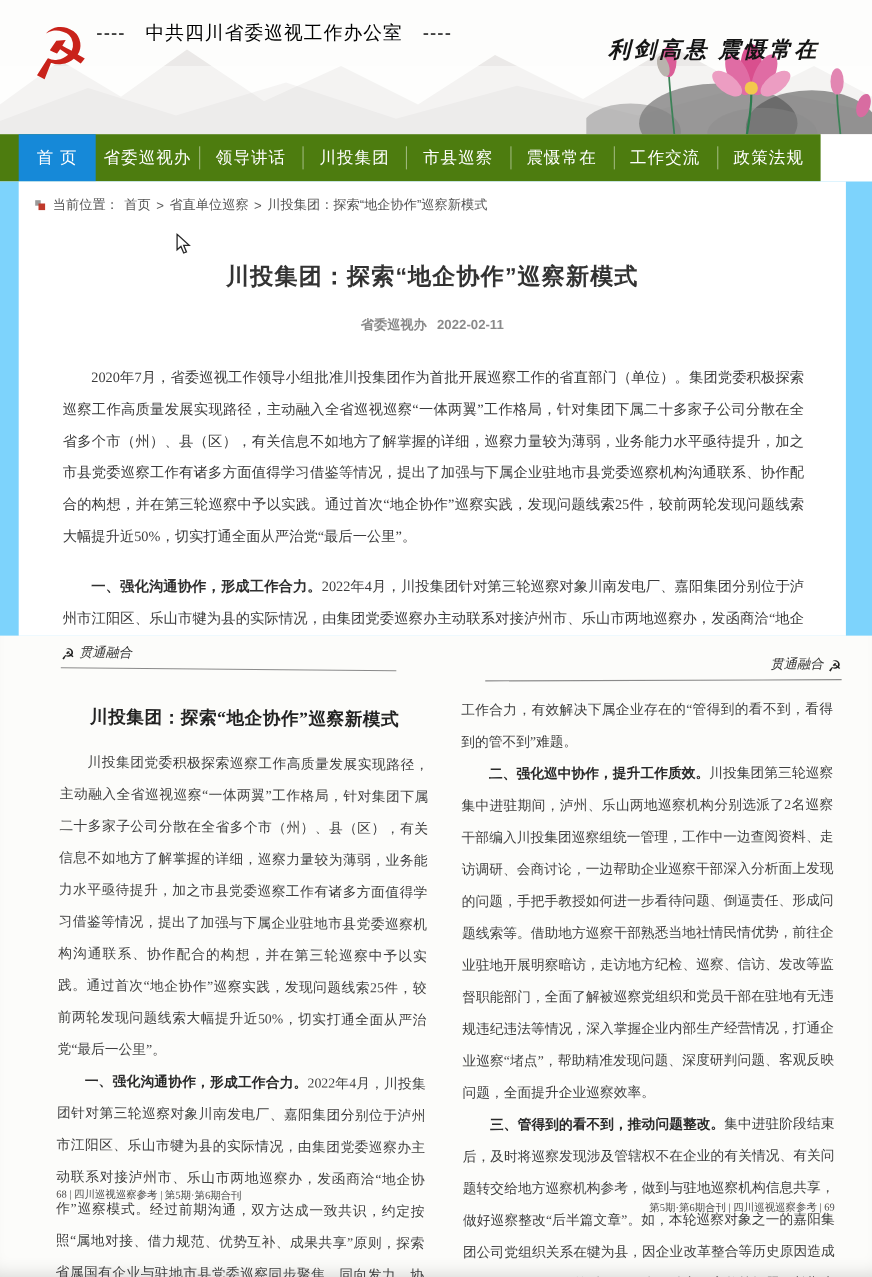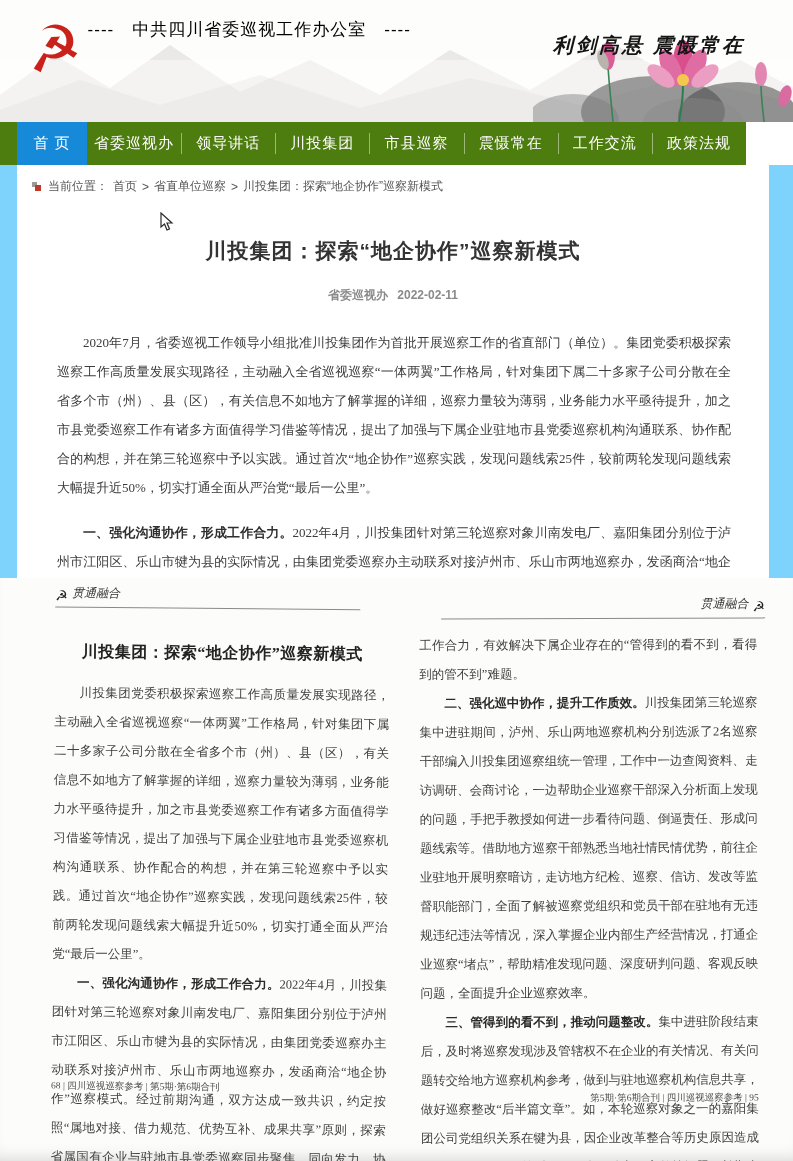--- a/index.html
+++ b/index.html
@@ -204,21 +204,21 @@
     <div class="mag-page mag-right">
       <div class="mag-head">
         <span>贯通融合</span>
         <span class="party-emblem-small">☭</span>
       </div>
       <div class="mag-body">
         <p>工作合力，有效解决下属企业存在的“管得到的看不到，看得到的管不到”难题。</p>
         <p class="indent"><b>二、强化巡中协作，提升工作质效。</b><span>川投集团第三轮巡察集中进驻期间，泸州、乐山两地巡察机构分别选派了2名巡察干部编入川投集团巡察组统一管理，工作中一边查阅资料、走访调研、会商讨论，一边帮助企业巡察干部深入分析面上发现的问题，手把手教授如何进一步看待问题、倒逼责任、形成问题线索等。借助地方巡察干部熟悉当地社情民情优势，前往企业驻地开展明察暗访，走访地方纪检、巡察、信访、发改等监督职能部门，全面了解被巡察党组织和党员干部在驻地有无违规违纪违法等情况，深入掌握企业内部生产经营情况，打通企业巡察“堵点”，帮助精准发现问题、深度研判问题、客观反映问题，全面提升企业巡察效率。</span></p>
         <p class="indent"><b>三、管得到的看不到，推动问题整改。</b><span>集中进驻阶段结束后，及时将巡察发现涉及管辖权不在企业的有关情况、有关问题转交给地方巡察机构参考，做到与驻地巡察机构信息共享，做好巡察整改“后半篇文章”。如，本轮巡察对象之一的嘉阳集团公司党组织关系在犍为县，因企业改革整合等历史原因造成30余名党员党组织关系不明、党员档案不完整等问题，长期未得到解决。“地企协作”巡察后，巡察组第一时间将相关情况通报犍为县巡察办，犍为县巡察办赓即与县直属机关工委沟通，积极推动问题解决。</span></p>
       </div>
-      <div class="mag-footer">第5期·第6期合刊 | 四川巡视巡察参考 | 95</div>
+      <div class="mag-footer">第5期·第6期合刊 | 四川巡视巡察参考 | 69</div>
     </div>
 
   </div>
 
   <svg class="mouse-cursor" width="14" height="20" viewBox="0 0 14 20">
     <path d="M1,1 L1,15 L4.5,12 L7,18 L9.5,17 L7,11 L12,11 Z" fill="#ffffff" stroke="#2a2a2a" stroke-width="1.2"></path>
   </svg>
 
 </div>
 

